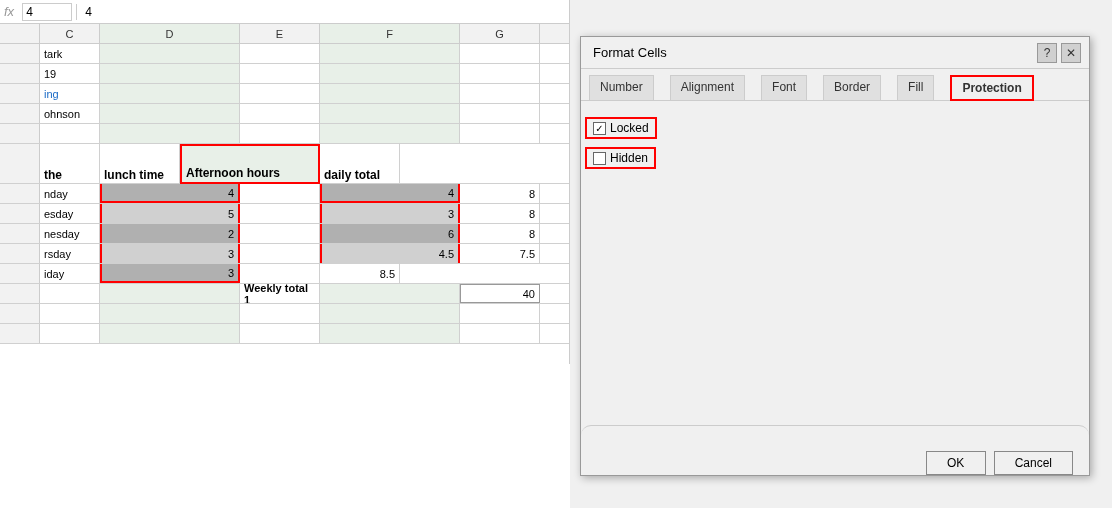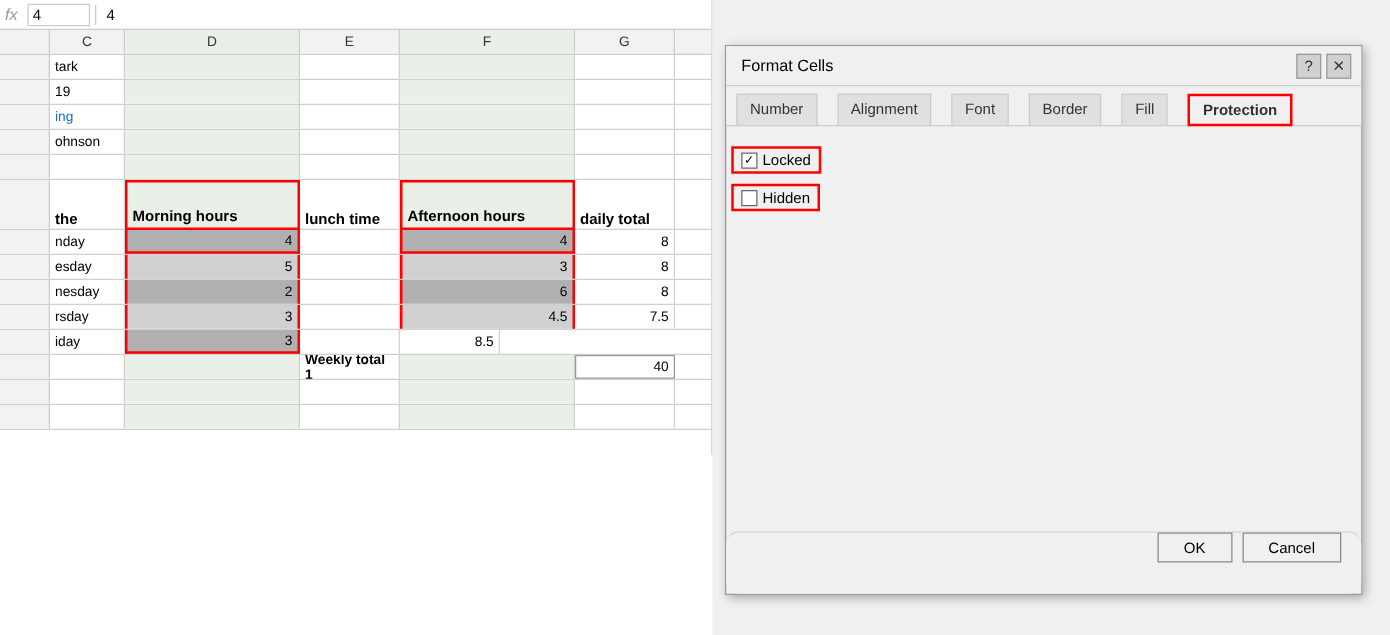--- a/index.html
+++ b/index.html
@@ -259,21 +259,21 @@
       max-width: 440px;
     }
 
     .dialog-footer {
       position: absolute;
       bottom: 0;
       left: 0;
       right: 0;
       height: 50px;
       display: flex;
-      align-items: flex-start;
+      align-items: flex-end;
       justify-content: flex-end;
       padding: 0 16px;
       gap: 8px;
       border-top: 1px solid #ccc;
       background: #f0f0f0;
       border-radius: 10px;
     }
     .dialog-btn {
       padding: 4px 20px;
       font-size: 12px;
@@ -348,21 +348,20 @@
       <div class="cell col-c"></div>
       <div class="cell col-d"></div>
       <div class="cell col-e"></div>
       <div class="cell col-f"></div>
       <div class="cell col-g"></div>
     </div>
 
     <div class="grid-row header-row">
       <div class="row-num"></div>
       <div class="cell col-c cell-bold" style="height:40px; align-items:flex-end; padding-bottom:2px;">the</div>
-      <div class="cell col-d cell-bold" style="height:40px; align-items:flex-end; padding-bottom:2px; background:#e8f0e8; border:2px solid red;">Morning hours</div>
       <div class="cell col-e cell-bold" style="height:40px; align-items:flex-end; padding-bottom:2px;">lunch time</div>
       <div class="cell col-f cell-bold" style="height:40px; align-items:flex-end; padding-bottom:2px; background:#e8f0e8; border:2px solid red;">Afternoon hours</div>
       <div class="cell col-g cell-bold" style="height:40px; align-items:flex-end; padding-bottom:2px;">daily total</div>
     </div>
 
     <div class="grid-row">
       <div class="row-num"></div>
       <div class="cell col-c">nday</div>
       <div class="cell col-d cell-gray cell-right" style="border:2px solid red; border-top:none;">4</div>
       <div class="cell col-e"></div>

